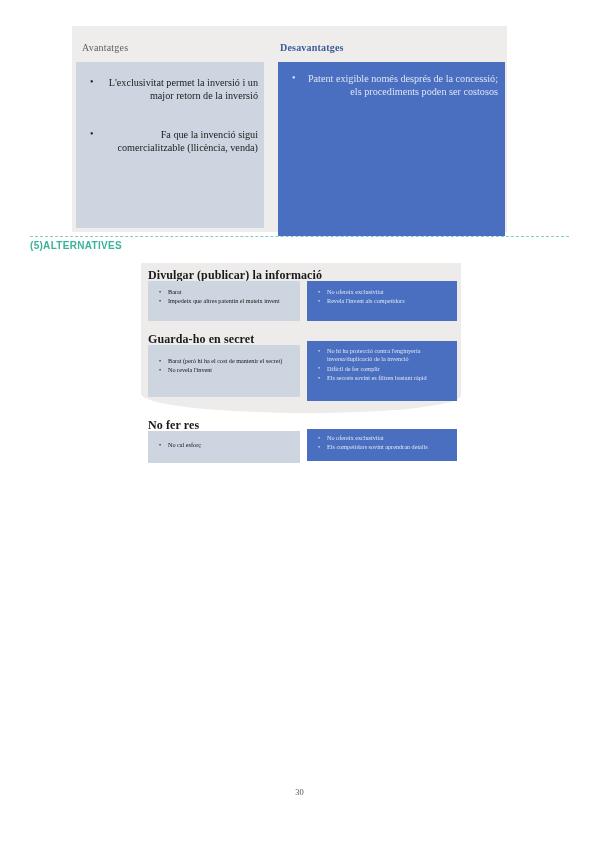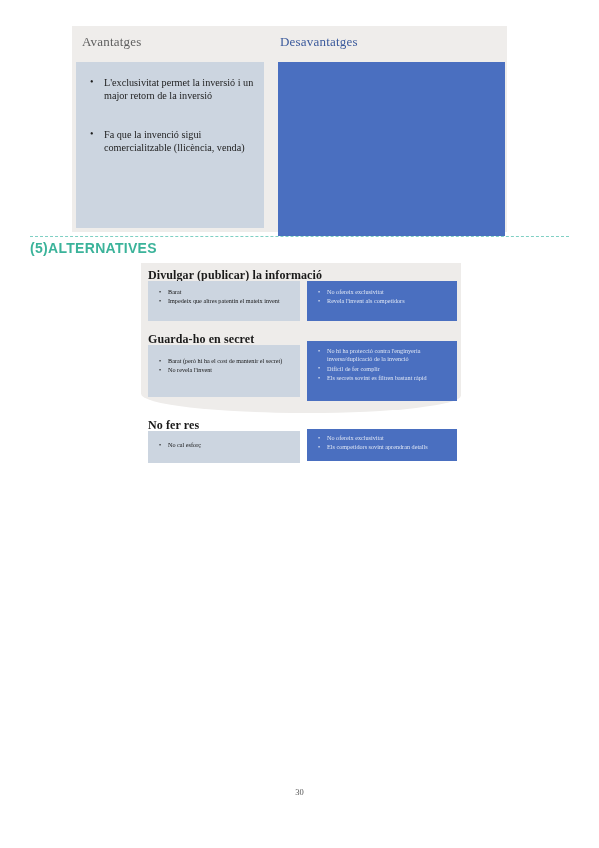--- a/index.html
+++ b/index.html
@@ -25,33 +25,33 @@
   }
   #top-table-bg {
     position: absolute;
     left: 0; top: 0;
     width: 435px;
     height: 206px;
     background: #efedeb;
   }
   .col-header {
     position: absolute;
-    top: 8px;
+    top: 16px;
     font-family: "Liberation Serif", serif;
-    font-size: 13px;
+    font-size: 10px;
     letter-spacing: 0.2px;
   }
   #header-avantatges {
     left: 10px;
     color: #5f5f5f;
   }
   #header-desavantatges {
     left: 208px;
     color: #3b5a9c;
-    font-weight: normal;
+    font-weight: bold;
   }
 
   #advantages-box {
     position: absolute;
     left: 4px;
     top: 36px;
     width: 188px;
     height: 166px;
     background: #ccd5e0;
   }
@@ -61,20 +61,21 @@
     top: 36px;
     width: 227px;
     height: 174px;
     background: #4a6fc0;
   }
 
   ul.bullets {
     list-style: none;
     margin: 0;
     padding: 0;
+    text-align: right;
   }
   ul.bullets li {
     position: relative;
     padding-left: 16px;
     font-size: 10.2px;
     line-height: 13px;
   }
   ul.bullets li::before {
     content: "\2022";
     position: absolute;
@@ -110,21 +111,21 @@
     top: 236px;
     width: 539px;
     height: 1px;
     border-top: 1px dashed #7fd0c4;
   }
   #section-heading {
     position: absolute;
     left: 30px;
     top: 240px;
     font-family: "Liberation Sans", sans-serif;
-    font-size: 14px;
+    font-size: 10px;
     font-weight: bold;
     letter-spacing: 0.3px;
     color: #3bb39a;
   }
 
   
   #alternatives {
     position: absolute;
     left: 141px;
     top: 263px;
@@ -224,20 +225,21 @@
 
   <div id="advantages-box">
     <ul class="bullets" id="advantages-list">
       <li>L'exclusivitat permet la inversió i un major retorn de la inversió</li>
       <li class="spaced">Fa que la invenció sigui comercialitzable (llicència, venda)</li>
     </ul>
   </div>
 
   <div id="disadvantages-box">
     <ul class="bullets" id="disadvantages-list">
+      <li>Patent exigible només després de la concessió; els procediments poden ser costosos</li>
     </ul>
   </div>
 </div>
 
 <div id="divider"></div>
 <div id="section-heading">(5)ALTERNATIVES</div>
 
 <div id="alternatives">
   <div id="alt-bg"></div>
 

